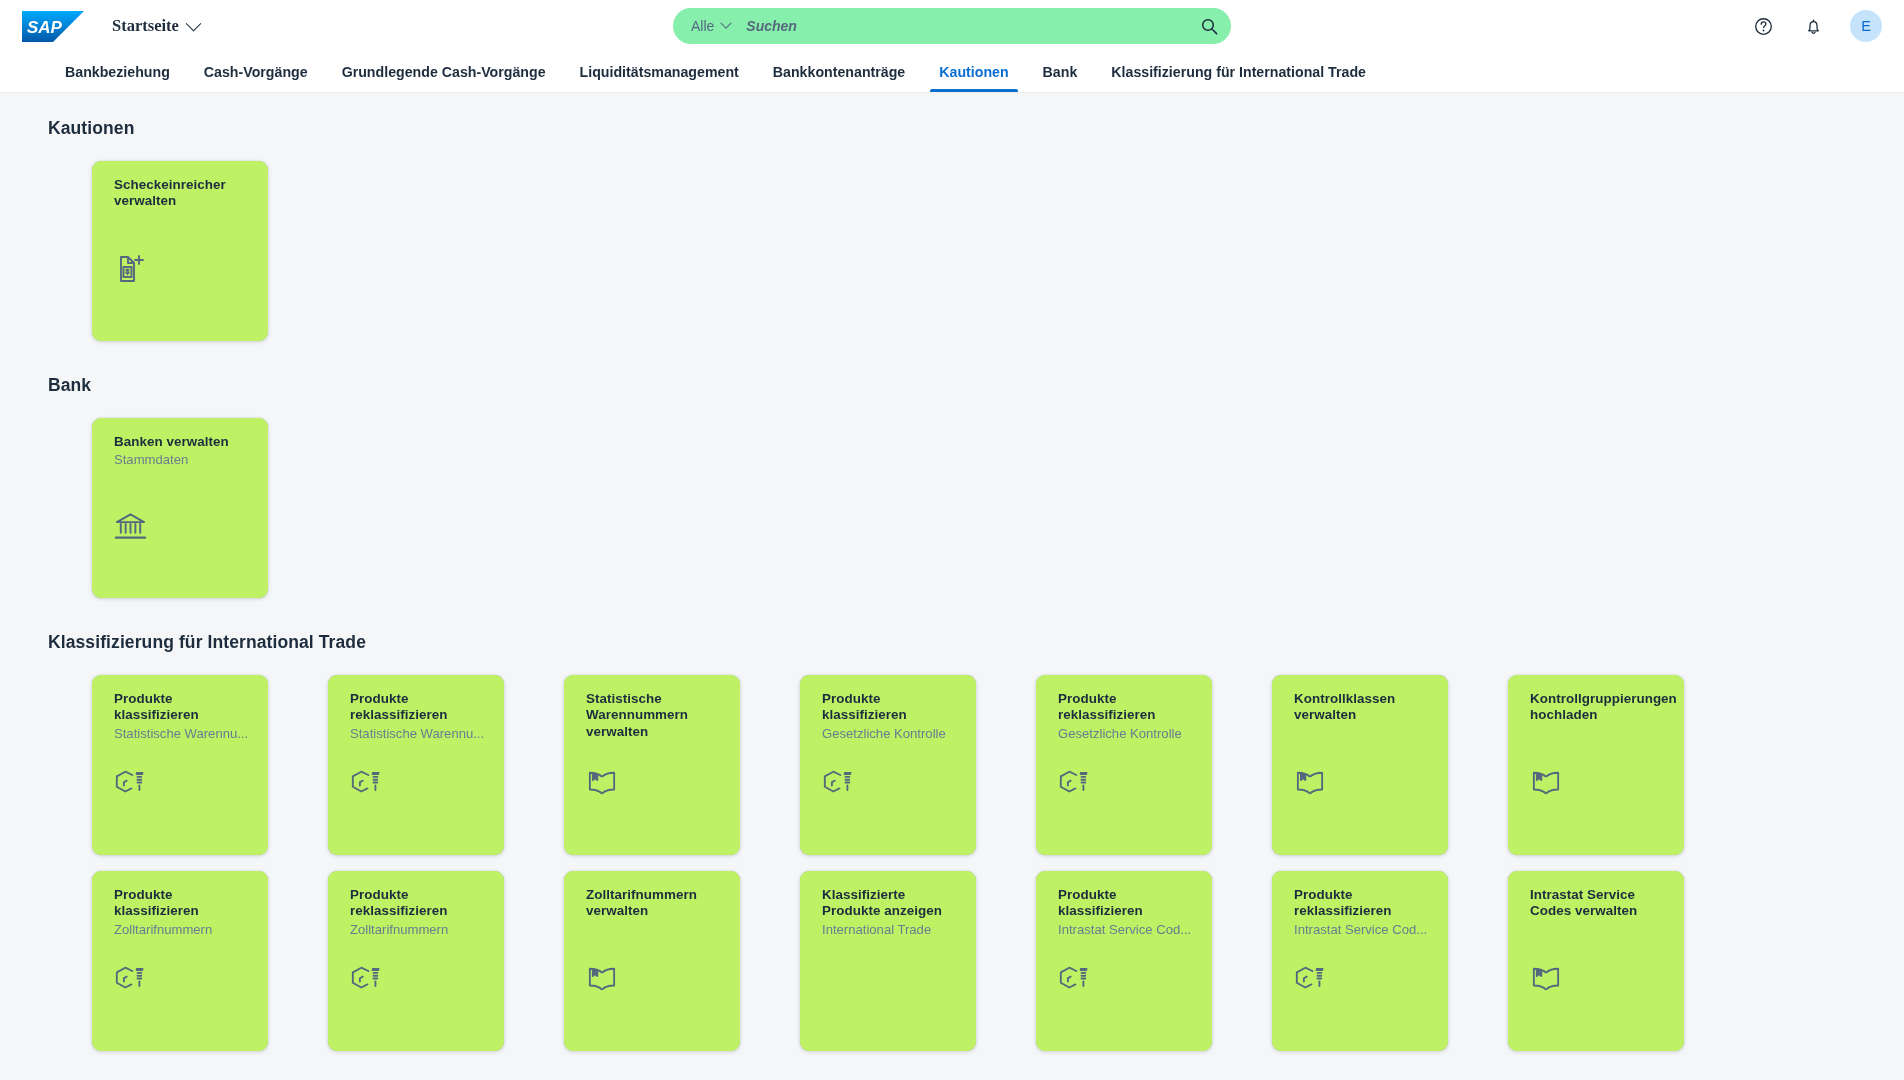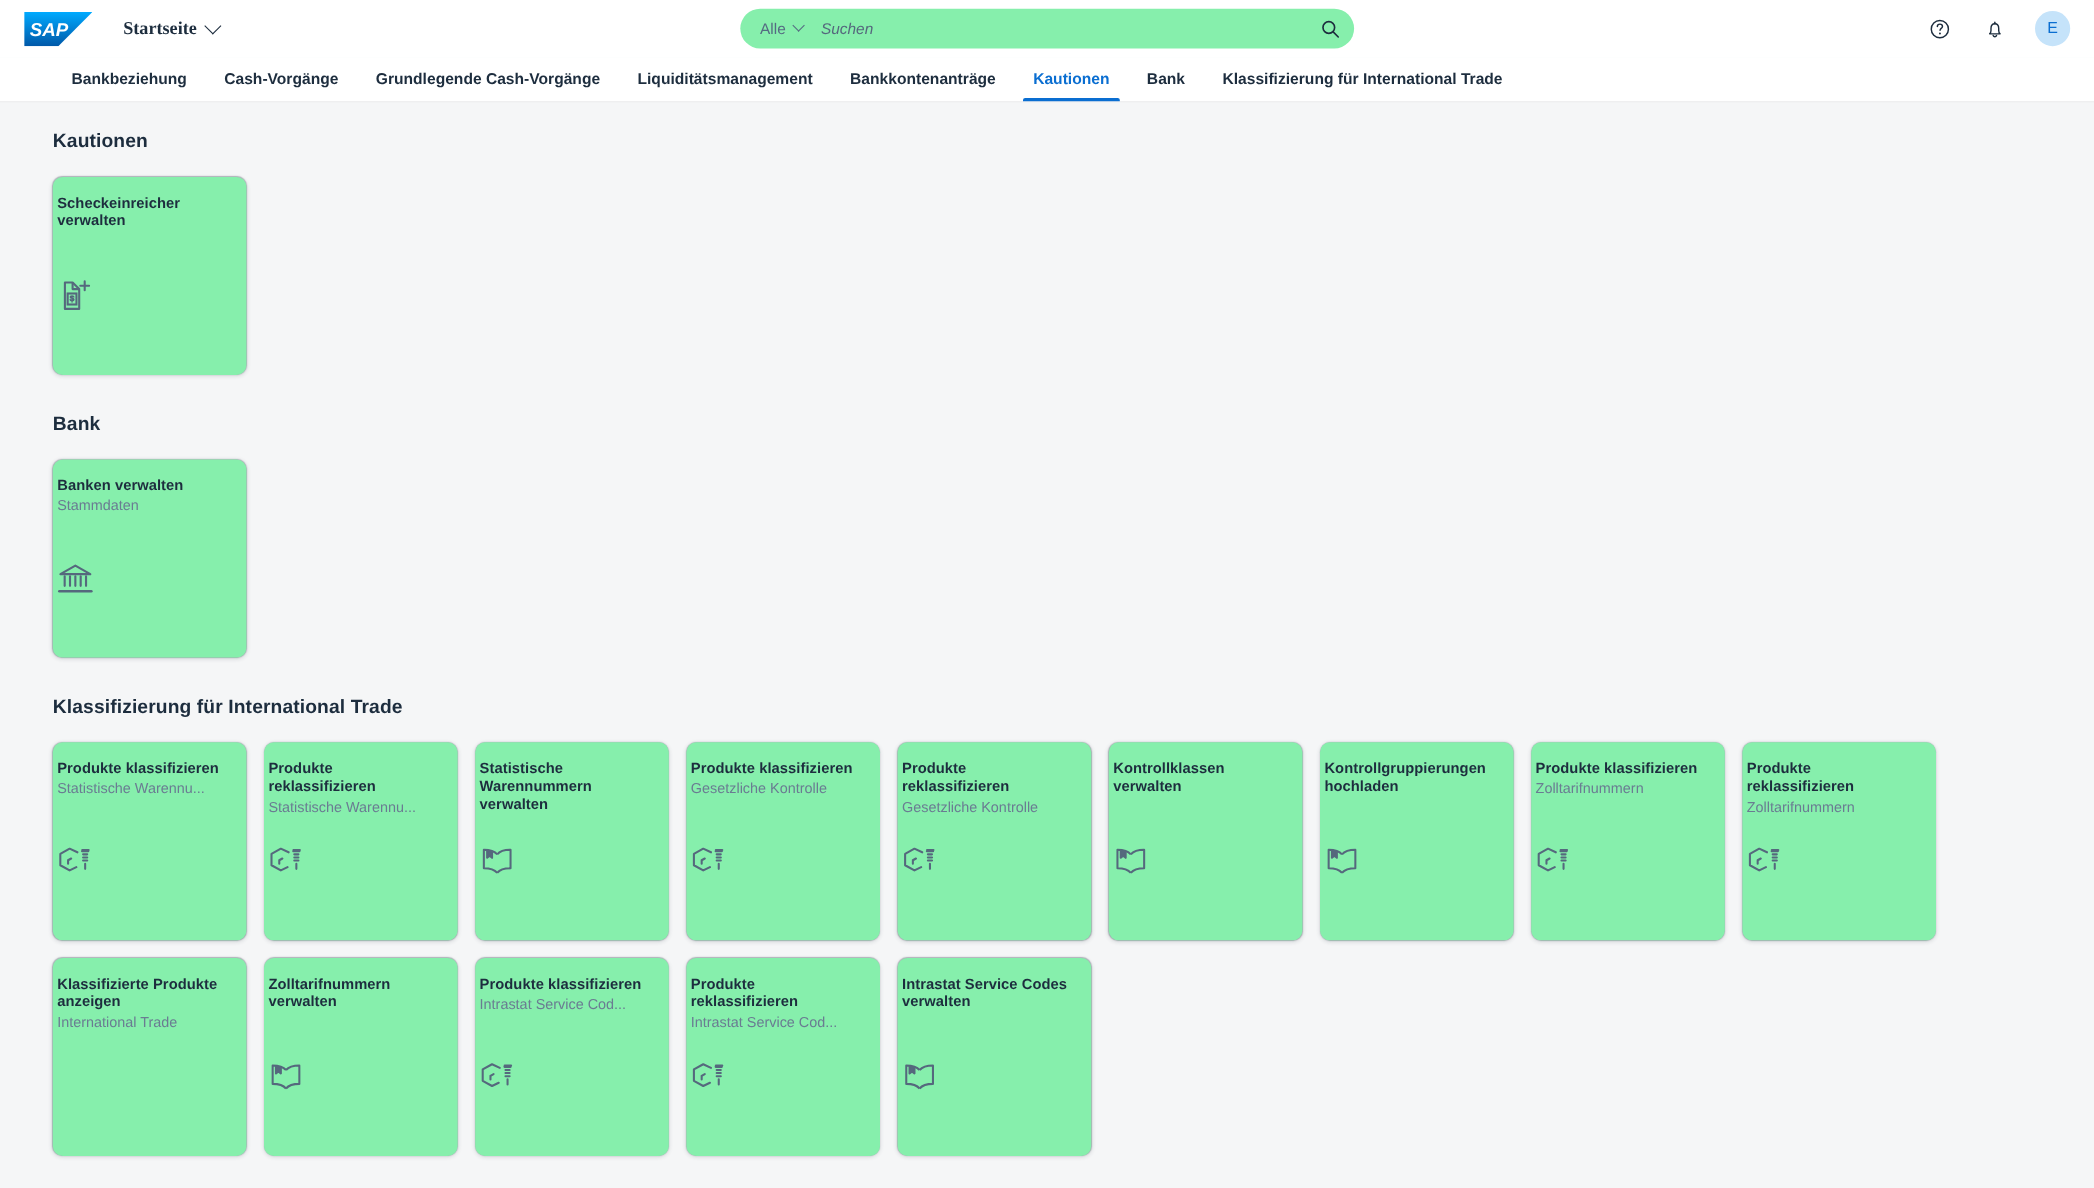--- a/index.html
+++ b/index.html
@@ -87,20 +87,21 @@
   .search-input {
     flex: 1;
     border: none;
     background: transparent;
     outline: none;
     font-size: 14px;
     font-style: italic;
     color: #3b4a5a;
     margin-left: 16px;
     font-family: inherit;
+    font-weight: bold;
   }
   .search-input::placeholder { color: #55687d; font-style: italic; opacity: 1; }
   .search-btn {
     width: 32px; height: 32px;
     display: flex; align-items: center; justify-content: center;
     border: none; background: transparent; cursor: pointer;
     border-radius: 16px;
   }
 
   .shell-right {
@@ -172,28 +173,29 @@
 
   .tile-row {
     display: flex;
     flex-wrap: wrap;
     gap: 16px;
   }
 
   .tile {
     width: 176px;
     height: 180px;
-    background: #86efac;
+    background: #bef264;
     border-radius: 9px;
     box-shadow: 0 0 1px 0 rgba(31,42,58,0.30), 0 1px 4px 0 rgba(31,42,58,0.16);
-    padding: 16px 16px 14px 4px;
+    padding: 16px 16px 14px 22px;
     display: flex;
     flex-direction: column;
     cursor: pointer;
     position: relative;
+    margin-left: 44px;
   }
 
   .tile-title {
     font-size: 13.4px;
     font-weight: bold;
     line-height: 1.23;
     color: #1d2d3e;
     letter-spacing: 0.05px;
   }
   .tile-sub {
@@ -439,35 +441,35 @@
           <div class="tile-icon">
     <svg width="32" height="30" viewBox="0 0 34 30" fill="none" stroke="#55687d" stroke-width="2">
       <path d="M19.5 6.5 12 3 3 8v11l9 5 6.5-3.2" stroke-linejoin="round" stroke-linecap="round"></path>
       <path d="M13.5 12.5l-3 1.7M10.5 14.2v3.4" stroke-linecap="round"></path>
       <path d="M24 5.5h6M25 8.5h4M25 11.5h4M25 14.5h4M27 17.5v5" stroke-linecap="round"></path>
       <path d="M24.2 4.2h6.2" stroke-linecap="round"></path>
     </svg>
           </div>
         </div>
         <div class="tile">
-          <div class="tile-title">Klassifizierte Produkte anzeigen</div>
-          <div class="tile-sub">International Trade</div>
-          <div class="tile-icon"></div>
-        </div>
-        <div class="tile">
           <div class="tile-title">Zolltarifnummern verwalten</div>
           <div class="tile-icon">
     <svg width="32" height="28" viewBox="0 0 34 30" fill="none" stroke="#55687d" stroke-width="2">
       <path d="M17 8.5C14.5 5.5 10 4 4 4v18c6 0 10.5 1.5 13 4.5" stroke-linejoin="round"></path>
       <path d="M17 8.5C19.5 5.5 24 4 30 4v18c-6 0-10.5 1.5-13 4.5" stroke-linejoin="round"></path>
       <path d="M7.2 4.4v7.4l2.4-2 2.4 2V5.3" fill="#55687d" stroke-linejoin="round"></path>
     </svg>
           </div>
         </div>
         <div class="tile">
+          <div class="tile-title">Klassifizierte Produkte anzeigen</div>
+          <div class="tile-sub">International Trade</div>
+          <div class="tile-icon"></div>
+        </div>
+        <div class="tile">
           <div class="tile-title">Produkte klassifizieren</div>
           <div class="tile-sub">Intrastat Service Cod...</div>
           <div class="tile-icon">
     <svg width="32" height="30" viewBox="0 0 34 30" fill="none" stroke="#55687d" stroke-width="2">
       <path d="M19.5 6.5 12 3 3 8v11l9 5 6.5-3.2" stroke-linejoin="round" stroke-linecap="round"></path>
       <path d="M13.5 12.5l-3 1.7M10.5 14.2v3.4" stroke-linecap="round"></path>
       <path d="M24 5.5h6M25 8.5h4M25 11.5h4M25 14.5h4M27 17.5v5" stroke-linecap="round"></path>
       <path d="M24.2 4.2h6.2" stroke-linecap="round"></path>
     </svg>
           </div>

